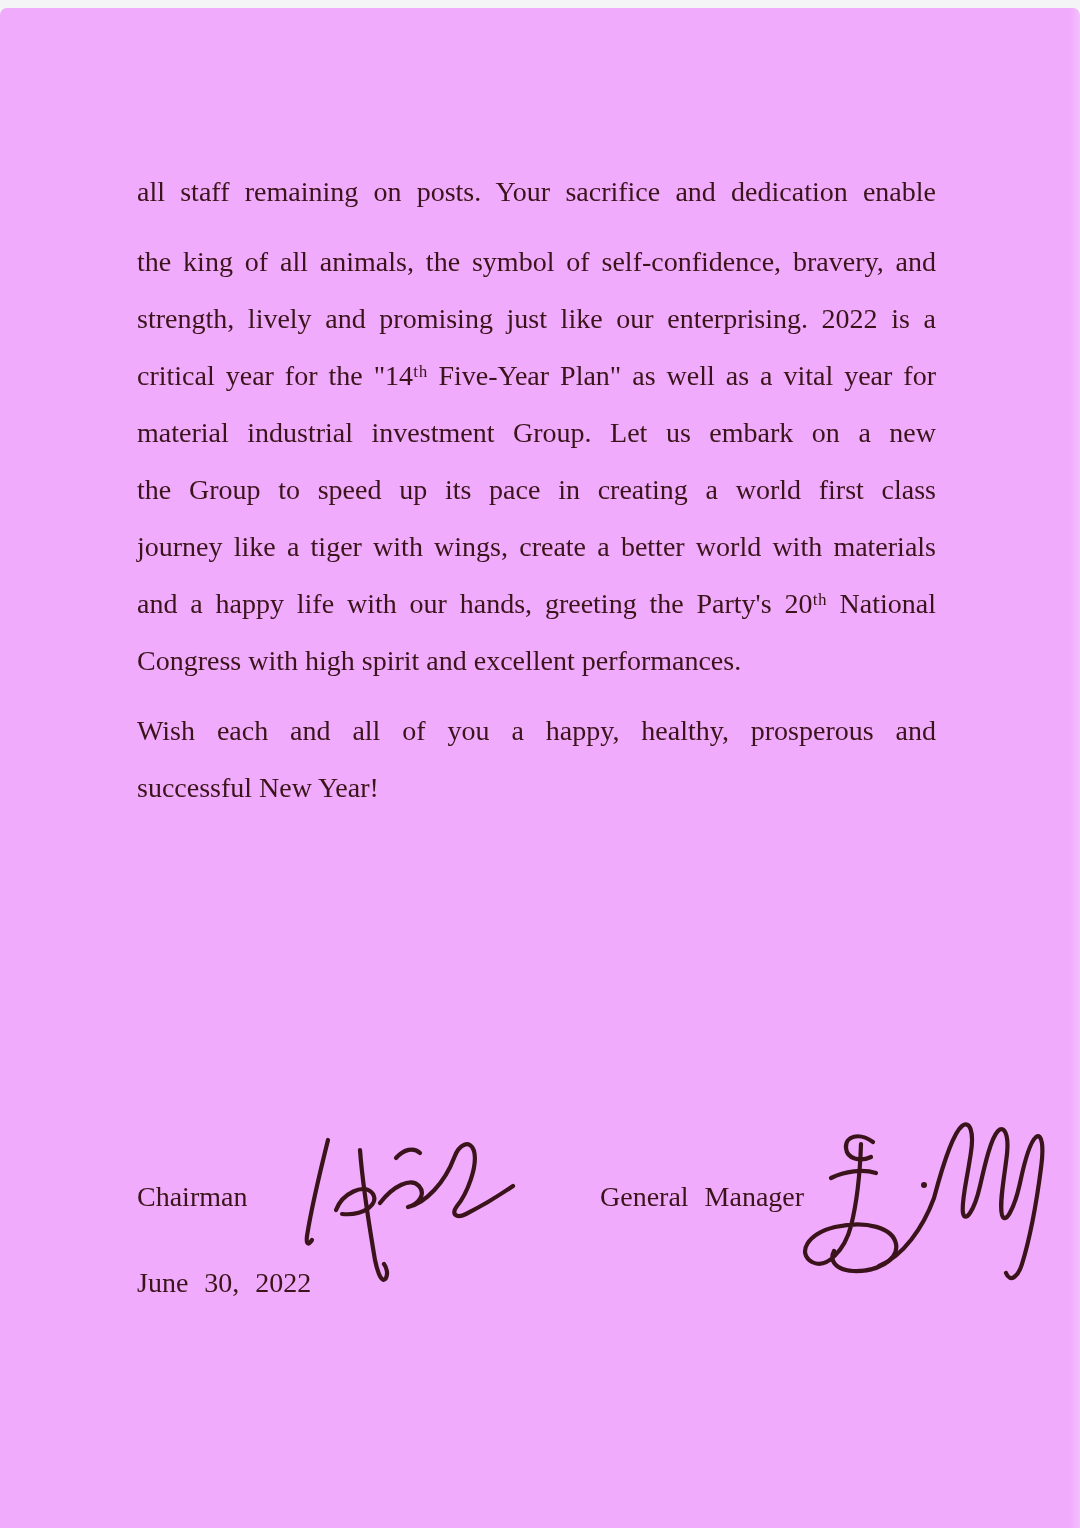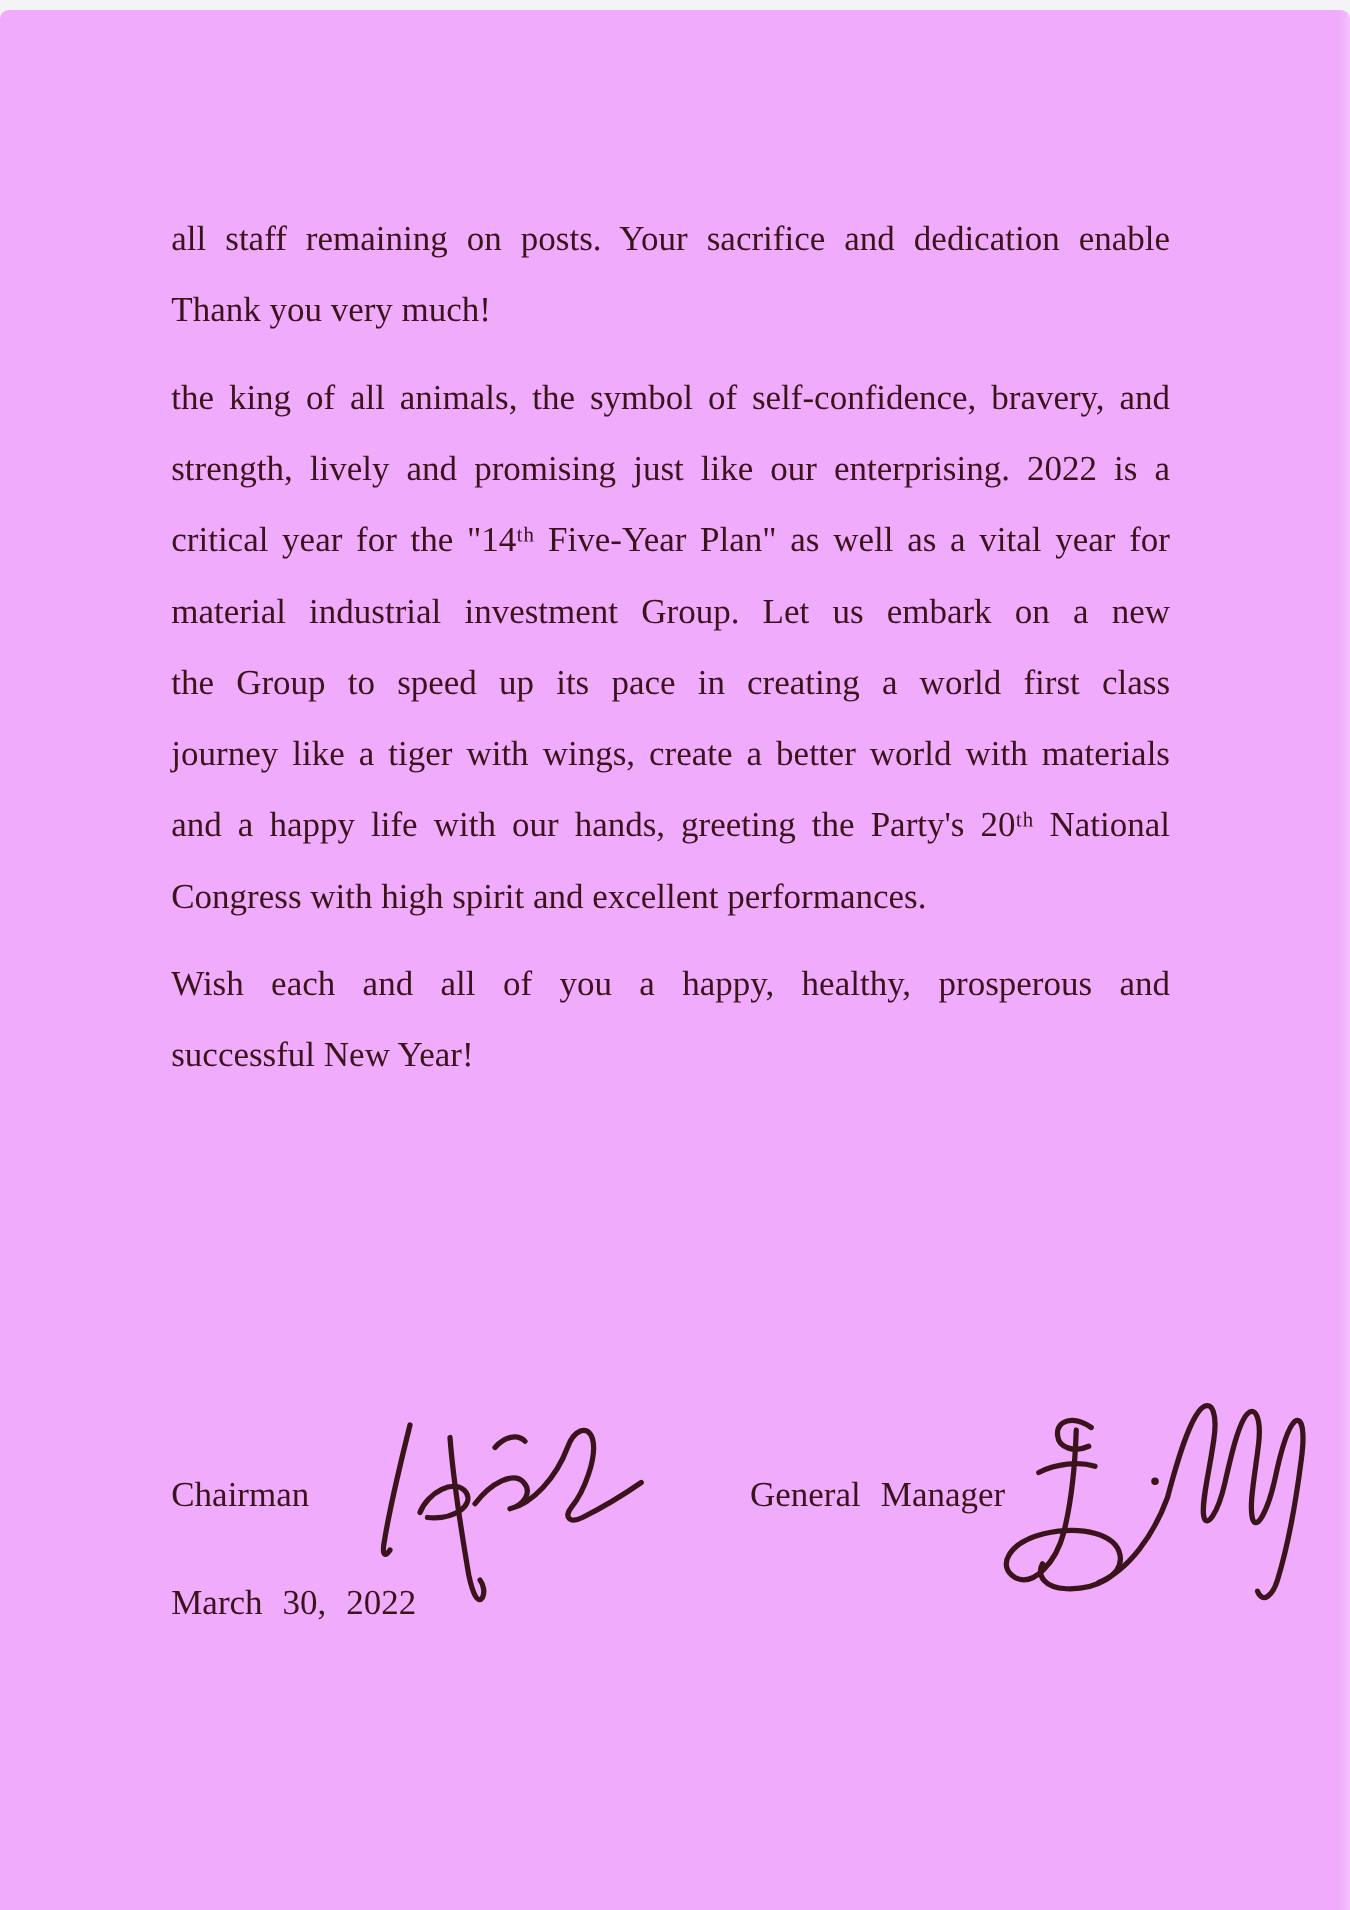--- a/index.html
+++ b/index.html
@@ -58,21 +58,20 @@
 </style>
 </head>
 <body>
 
 <div class="page">
 
   <div class="letter">
 
     <div class="para">
       <div class="ln">all staff remaining on posts. Your sacrifice and dedication enable</div>
-      <div class="ln last">Thank you very much!</div>
     </div>
 
     <div class="para">
       <div class="ln">the king of all animals, the symbol of self-confidence, bravery, and</div>
       <div class="ln">strength, lively and promising just like our enterprising. 2022 is a</div>
       <div class="ln">critical year for the "14ᵗʰ Five-Year Plan" as well as a vital year for</div>
       <div class="ln">material industrial investment Group. Let us embark on a new</div>
       <div class="ln">the Group to speed up its pace in creating a world first class</div>
       <div class="ln">journey like a tiger with wings, create a better world with materials</div>
       <div class="ln">and a happy life with our hands, greeting the Party's 20ᵗʰ National</div>
@@ -83,21 +82,21 @@
       <div class="ln">Wish each and all of you a happy, healthy, prosperous and</div>
       <div class="ln last">successful New Year!</div>
     </div>
 
   </div>
 
   <div class="signoff-label chairman-label">Chairman</div>
 
   <div class="signoff-label gm-label wide-words">General Manager</div>
 
-  <div class="date-line wide-words">March 30, 2022</div>
+  <div class="date-line wide-words">June 30, 2022</div>
 
   <svg class="sig sig-chairman" width="250" height="200" viewBox="0 0 250 200" xmlns="http://www.w3.org/2000/svg">
     <path d="M 50 34 C 42 66, 33 104, 29 130 C 28 138, 30 140, 34 134"></path>
     <path d="M 58 104 C 64 88, 86 76, 95 88 C 101 98, 86 110, 64 108"></path>
     <path d="M 82 44 C 85 84, 92 124, 97 154 C 100 168, 104 178, 108 172 C 110 168, 109 162, 106 158"></path>
     <path d="M 118 52 C 126 43, 136 41, 142 47"></path>
     <path d="M 102 97 C 115 80, 133 71, 141 80 C 148 88, 141 98, 130 101 C 148 97, 167 76, 176 52 C 181 38, 192 33, 196 45 C 200 60, 189 88, 179 100 C 173 108, 178 113, 188 108 C 206 99, 222 89, 235 80"></path>
   </svg>
 
   <svg class="sig sig-gm" width="270" height="225" viewBox="0 0 270 225" xmlns="http://www.w3.org/2000/svg">

